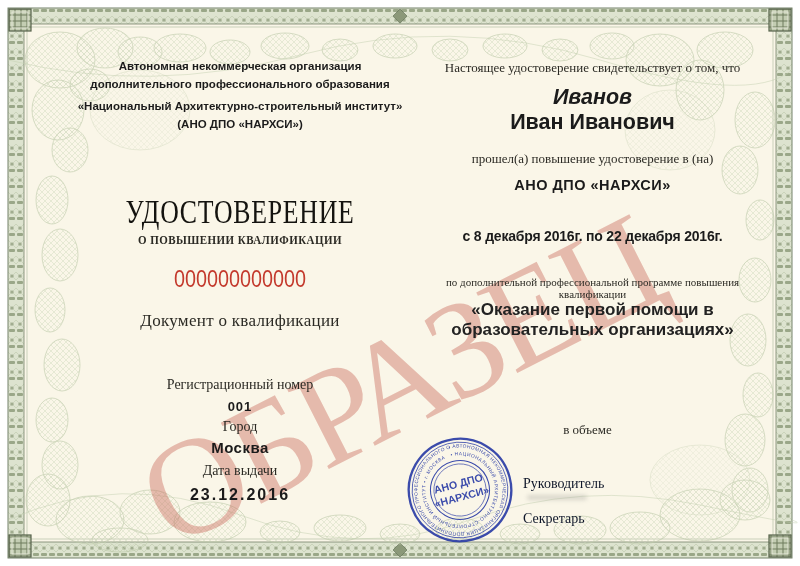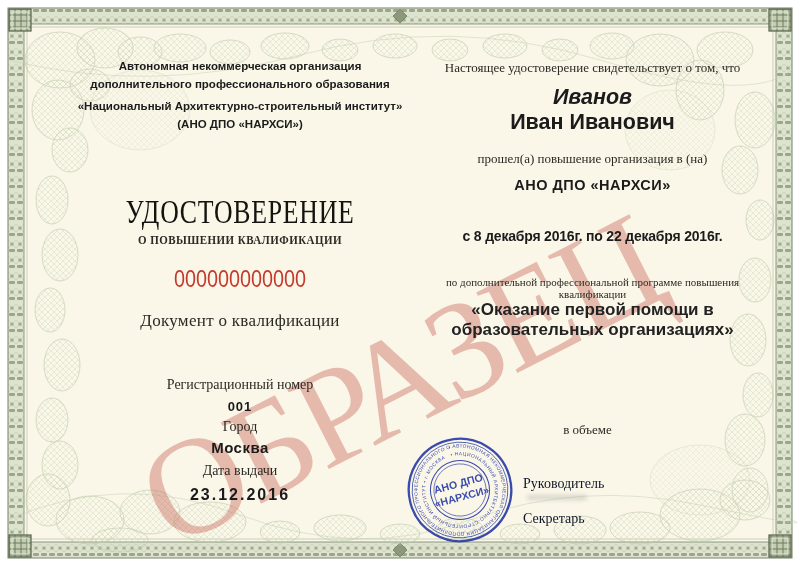--- a/index.html
+++ b/index.html
@@ -169,21 +169,21 @@
     <div class="abs ctr serif reg-label">Регистрационный номер</div>
     <div class="abs ctr sansb reg-value">001</div>
     <div class="abs ctr serif city-label">Город</div>
     <div class="abs ctr sansb city-value">Москва</div>
     <div class="abs ctr serif date-label">Дата выдачи</div>
     <div class="abs ctr sansb date-value">23.12.2016</div>
 
     <div class="abs ctr serif statement">Настоящее удостоверение свидетельствует о том, что</div>
     <div class="abs ctr sansb holder-1">Иванов</div>
     <div class="abs ctr sansb holder-2">Иван Иванович</div>
-    <div class="abs ctr serif completed">прошел(а) повышение организация в (на)</div>
+    <div class="abs ctr serif completed">прошел(а) повышение удостоверение в (на)</div>
     <div class="abs ctr sansb org-short">АНО ДПО «НАРХСИ»</div>
     <div class="abs ctr sansb period">с 8 декабря 2016г. по 22 декабря 2016г.</div>
     <div class="abs ctr serif program-intro">по дополнительной профессиональной программе повышения квалификации</div>
     <div class="abs ctr sansb program-1">«Оказание первой помощи в</div>
     <div class="abs ctr sansb program-2">образовательных организациях»</div>
     <div class="abs ctr serif volume-label">в объеме</div>
     <div class="abs serif-it head-label">Руководитель</div>
     <div class="abs serif-it secretary-label">Секретарь</div>
     <div class="abs sign-smudge"></div>
 

